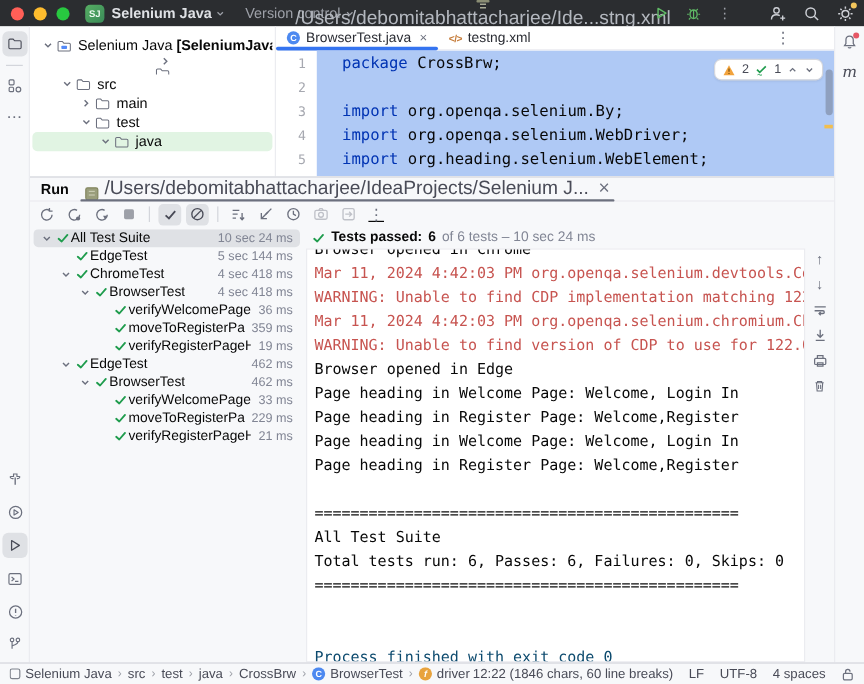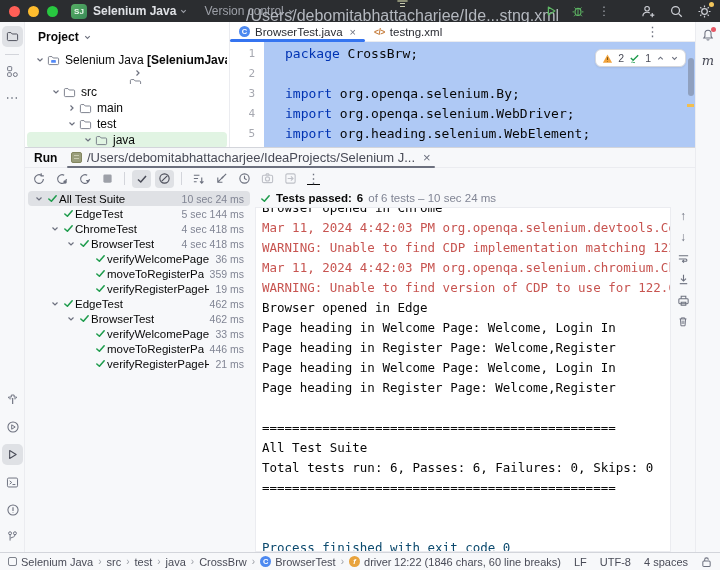--- a/index.html
+++ b/index.html
@@ -66,21 +66,21 @@
 
 .rightstrip { position:absolute; left:695px; top:22px; width:25px; height:530px; background:#F7F8FA; border-left:1px solid #EBECF0; display:flex; flex-direction:column; align-items:center; padding-top:6px; gap:11px; }
 .bell-wrap { position:relative; color:#6C707E; }
 .bell-dot { position:absolute; right:-1px; top:-1px; width:5px; height:5px; border-radius:50%; background:#E55765; }
 .maven-m { font-family:"DejaVu Serif", serif; font-style:italic; font-size:13px; color:#494B57; }
 
 
 .runpanel { position:absolute; left:25px; top:147px; width:670px; height:405px; background:#F7F8FA; border-top:1px solid #D3D5DB;text-decoration:underline; }
 .run-header { position:relative; height:20px; border-bottom:1px solid #EBECF0; }
 .run-title { position:absolute; left:9px; top:3px; font-weight:700; font-size:12px; }
-.run-tab { position:absolute; left:42px; top:0; height:100%; display:flex; align-items:center; gap:5px; font-size:13px; color:#494B57; padding:0 4px; }
+.run-tab { position:absolute; left:42px; top:0; height:100%; display:flex; align-items:flex-end; gap:5px; font-size:16px; color:#494B57; padding:0 4px; }
 .run-tab::after { content:""; position:absolute; left:0; right:0; bottom:-1px; height:2px; background:#6C707E; border-radius:2px; }
 .run-tab .x { color:#6C707E; margin-left:3px; }
 .run-toolbar { height:21px; display:flex; align-items:center; gap:4px; padding-left:4px; }
 .rt-btn { width:19px; height:18px; display:flex; align-items:center; justify-content:center; color:#6C707E; border-radius:4px; }
 .rt-btn.on { background:#DFE1E5; }
 .rt-btn.dis { opacity:.4; }
 .rt-div { width:1px; height:13px; background:#D3D5DB; margin:0 3px; }
 .run-content { position:absolute; left:0; top:41px; right:0; bottom:0; }
 
 .test-tree { position:absolute; left:0; top:2px; width:228px; bottom:0; overflow:hidden; font-size:11.5px; white-space:nowrap; }
@@ -236,28 +236,20 @@
         <svg width="13" height="13" viewBox="0 0 16 16">
           <circle cx="5" cy="4" r="1.8" fill="none" stroke="#6C707E" stroke-width="1.2"></circle>
           <circle cx="11" cy="4" r="1.8" fill="none" stroke="#6C707E" stroke-width="1.2"></circle>
           <path d="M5 6 V13 M11 6 C11 9 8 8.5 5.5 10" fill="none" stroke="#6C707E" stroke-width="1.2"></path>
         </svg>
       </span>
   </div>
 </div>
 
 <div class="project-panel">
-  <div class="pp-header">
-      <span>Project</span>
-      <span class="ic">
-        <svg width="9" height="9" viewBox="0 0 10 10">
-          <polyline points="2.5,3.5 5,6 7.5,3.5" fill="none" stroke="#6C707E" stroke-width="1.2"></polyline>
-        </svg>
-      </span>
-    </div>
   <div class="pp-tree" id="project-tree">
       <div class="pt-row" style="padding-left: 6px;">
         <span class="pt-chev ic">
           <svg width="10" height="10" viewBox="0 0 10 10">
             <polyline points="2.5,3.5 5,6 7.5,3.5" fill="none" stroke="#6C707E" stroke-width="1.2"></polyline>
           </svg>
         </span>
         <span class="ic pt-fold">
           <svg width="13" height="11" viewBox="0 0 16 14">
             <path d="M1.5 3.2 C1.5 2.5 2 2 2.7 2 H6 L7.6 3.8 H13.3 C14 3.8 14.5 4.3 14.5 5 V11 C14.5 11.7 14 12.2 13.3 12.2 H2.7 C2 12.2 1.5 11.7 1.5 11 Z" fill="none" stroke="#6C707E" stroke-width="1.1"></path>
@@ -615,21 +607,21 @@
           <span class="tt-dur">33 ms</span>
         </div>
         <div class="tt-row" style="padding-left: 52px;">
           <span class="tt-sp"></span>
           <span class="tt-check ic">
             <svg width="11" height="11" viewBox="0 0 12 12">
               <polyline points="2,6.5 4.8,9 10,3" fill="none" stroke="#1F9C4D" stroke-width="1.7" stroke-linecap="round" stroke-linejoin="round"></polyline>
             </svg>
           </span>
           <span class="tt-lab">moveToRegisterPage (1)</span>
-          <span class="tt-dur">446 ms</span>
+          <span class="tt-dur">229 ms</span>
         </div>
         <div class="tt-row" style="padding-left: 52px;">
           <span class="tt-sp"></span>
           <span class="tt-check ic">
             <svg width="11" height="11" viewBox="0 0 12 12">
               <polyline points="2,6.5 4.8,9 10,3" fill="none" stroke="#1F9C4D" stroke-width="1.7" stroke-linecap="round" stroke-linejoin="round"></polyline>
             </svg>
           </span>
           <span class="tt-lab">verifyRegisterPageHeading (1)</span>
           <span class="tt-dur">21 ms</span>

